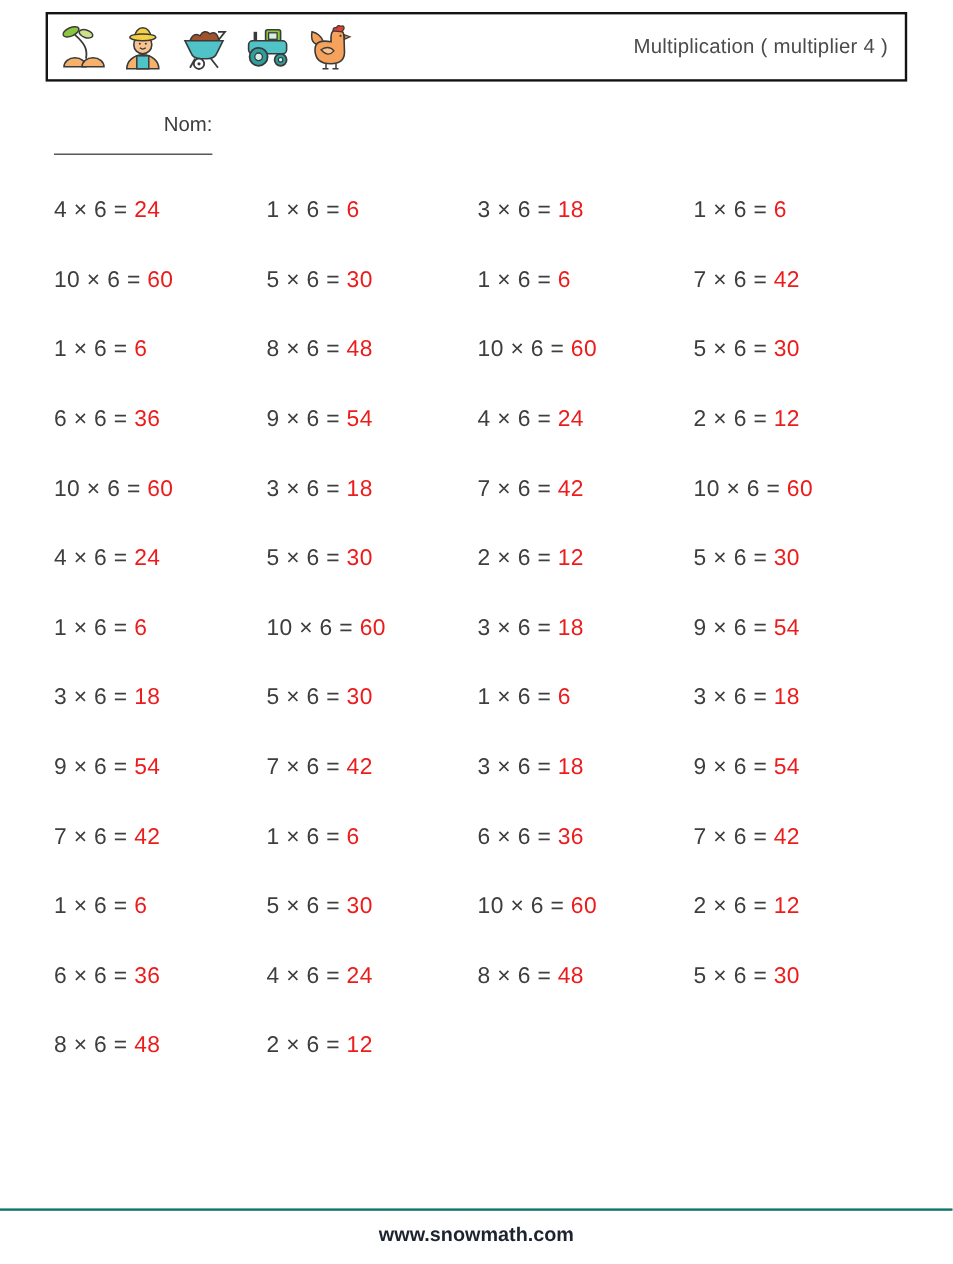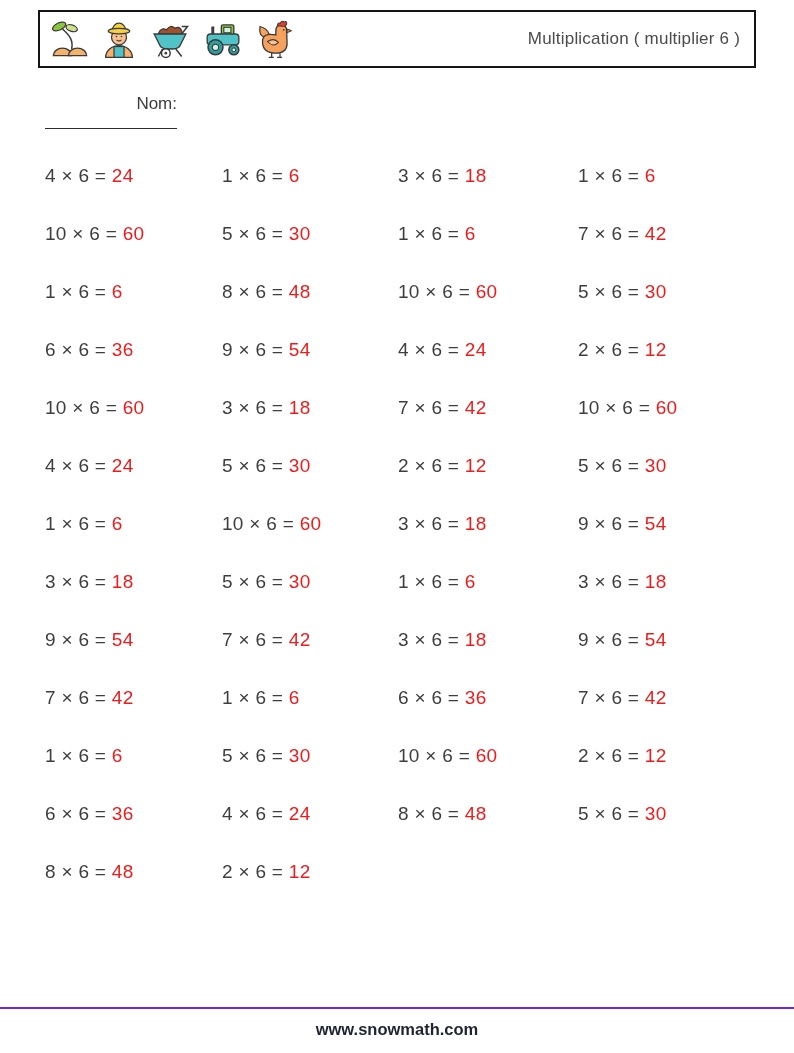--- a/index.html
+++ b/index.html
@@ -24,21 +24,21 @@
   .blank.w-note { width:56px; }
 
   
   .problems { margin-top:18px; margin-left:7px; display:grid;
     grid-template-columns:177px 176px 180px 1fr; }
   .problem { height:58px; display:flex; align-items:center; font-size:19px; color:#3e3e3e;
     white-space:pre; letter-spacing:.3px; }
   .problem .ans { color:var(--answer-color,#ec1c1c); }
 
   
-  .footer { position:absolute; left:0; bottom:0; width:794px; border-top:2px solid #6d28d9;
+  .footer { position:absolute; left:0; bottom:0; width:794px; border-top:2px solid #0f766e;
     text-align:center; padding:11px 0 14px 0; }
   .footer-url { font-size:16.5px; font-weight:bold; color:#1d2430; text-decoration:none; }
 </style>
 </head>
 <body>
 
 <div class="page">
 
   <div class="header-box">
     <div class="header-icons">
@@ -90,21 +90,21 @@
           <path d="M13 22 q-9 -1 -7 -13 q8 2 11 9" fill="#f6a25c" stroke="#3a3a3a" stroke-width="1.5"></path>
           <path d="M20 41 v5 m-3.5 0 h6 M30 41 v5 m-3.5 0 h6" fill="none" stroke="#3a3a3a" stroke-width="1.5"></path>
           <path d="M9 27 q0 14 16 14 q13 0 13.5 -11 L38 14 q0 -7 -6.5 -7 Q25 7 25 14 l0 5 Q9 16 9 27 z" fill="#f6a25c" stroke="#3a3a3a" stroke-width="1.6"></path>
           <path d="M27 8 q0 -4 3.5 -3 q1 -3.5 4.5 -1.5 q3.5 -1.5 3 2.5 l-2 3 z" fill="#e63b2e" stroke="#3a3a3a" stroke-width="1.3"></path>
           <path d="M38.5 12 l5.5 2 -5.5 2.5 z" fill="#f0882f" stroke="#3a3a3a" stroke-width="1.2"></path>
           <circle cx="34.5" cy="13" r="1.1" fill="#3a3a3a"></circle>
           <path d="M15 27 q8 -5 13 1 q-6 7 -13 -1 z" fill="#f8c291" stroke="#3a3a3a" stroke-width="1.3"></path>
         </svg>
       </span>
     </div>
-    <div class="page-title">Multiplication ( multiplier 6 )</div>
+    <div class="page-title">Multiplication ( multiplier 4 )</div>
   </div>
 
   <div class="fields-row">
     <div class="field">
       <span>Nom:</span>
       <span class="blank w-name"></span>
     </div>
   </div>
 
   <div class="problems" id="problems-grid">

